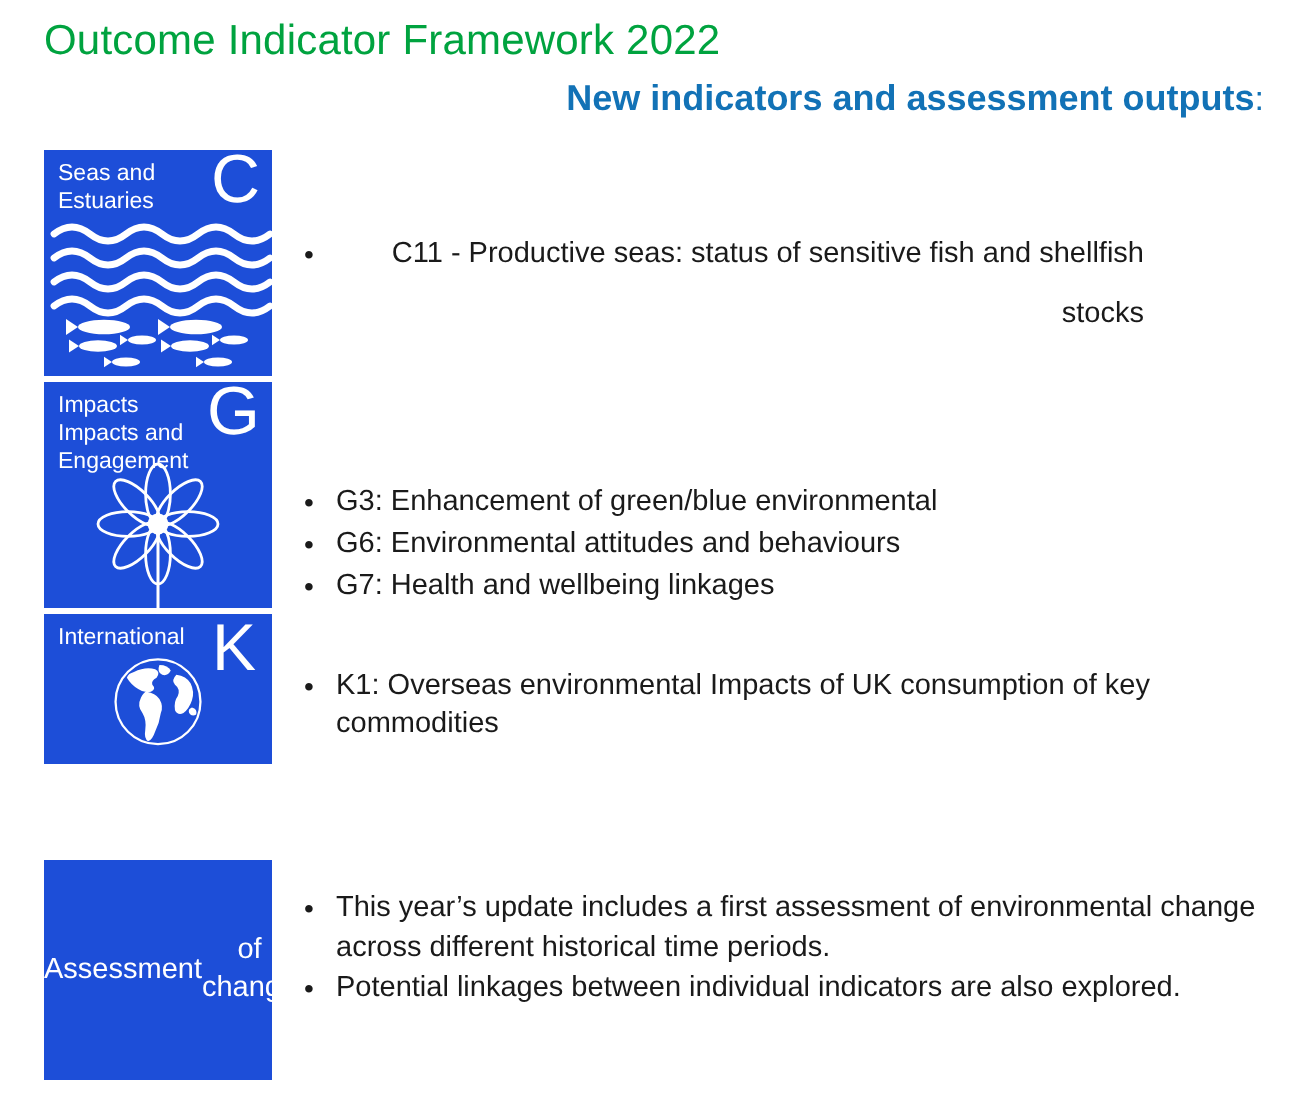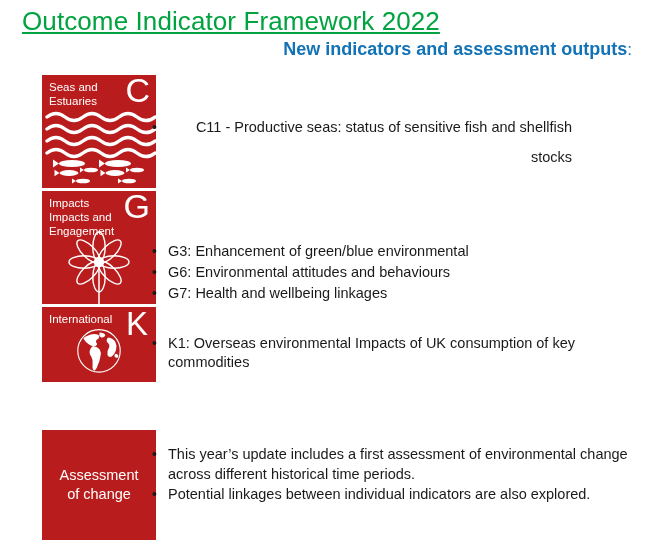--- a/index.html
+++ b/index.html
@@ -16,27 +16,26 @@
   }
 
   
   #heading-block {
     position: absolute;
     left: 22px;
     top: 8px;
     width: 610px;
   }
   #title-main {
-    font-size: 26px;
+    font-size: 21px;
     line-height: 26px;
     color: #00A33F;
     font-weight: normal;
     letter-spacing: 0.1px;
     white-space: nowrap;
-    text-decoration: underline;
   }
   #subtitle-row {
     font-size: 18px;
     line-height: 24px;
     font-weight: bold;
     color: #1272B6;
     margin-top: 3px;
     white-space: nowrap;
     text-align: right;
   }
@@ -44,24 +43,23 @@
     font-weight: normal;
     font-size: 17px;
     color: #1272B6;
   }
 
   
   .icon-box {
     position: absolute;
     left: 22px;
     width: 114px;
-    background: #b91c1c;
+    background: #1d4ed8;
     color: #ffffff;
     overflow: hidden;
-    margin-left: 20px;
   }
   #box-seas      { top: 75px;  height: 113px; }
   #box-natural   { top: 191px; height: 113px; }
   #box-intl      { top: 307px; height: 75px; }
   #box-assess    { top: 430px; height: 110px; }
 
   .box-label {
     position: absolute;
     left: 7px;
     top: 5px;
@@ -91,23 +89,23 @@
     pointer-events: none;
   }
 
   #assess-text {
     position: absolute;
     left: 0;
     top: 0;
     width: 100%;
     height: 100%;
     display: flex;
-    flex-direction: column;
+    flex-direction: row;
     align-items: center;
-    justify-content: center;
+    justify-content: flex-start;
     font-size: 14.5px;
     line-height: 19px;
     color: #ffffff;
     text-align: center;
   }
 
   
   .bullet-group {
     position: absolute;
     left: 152px;

